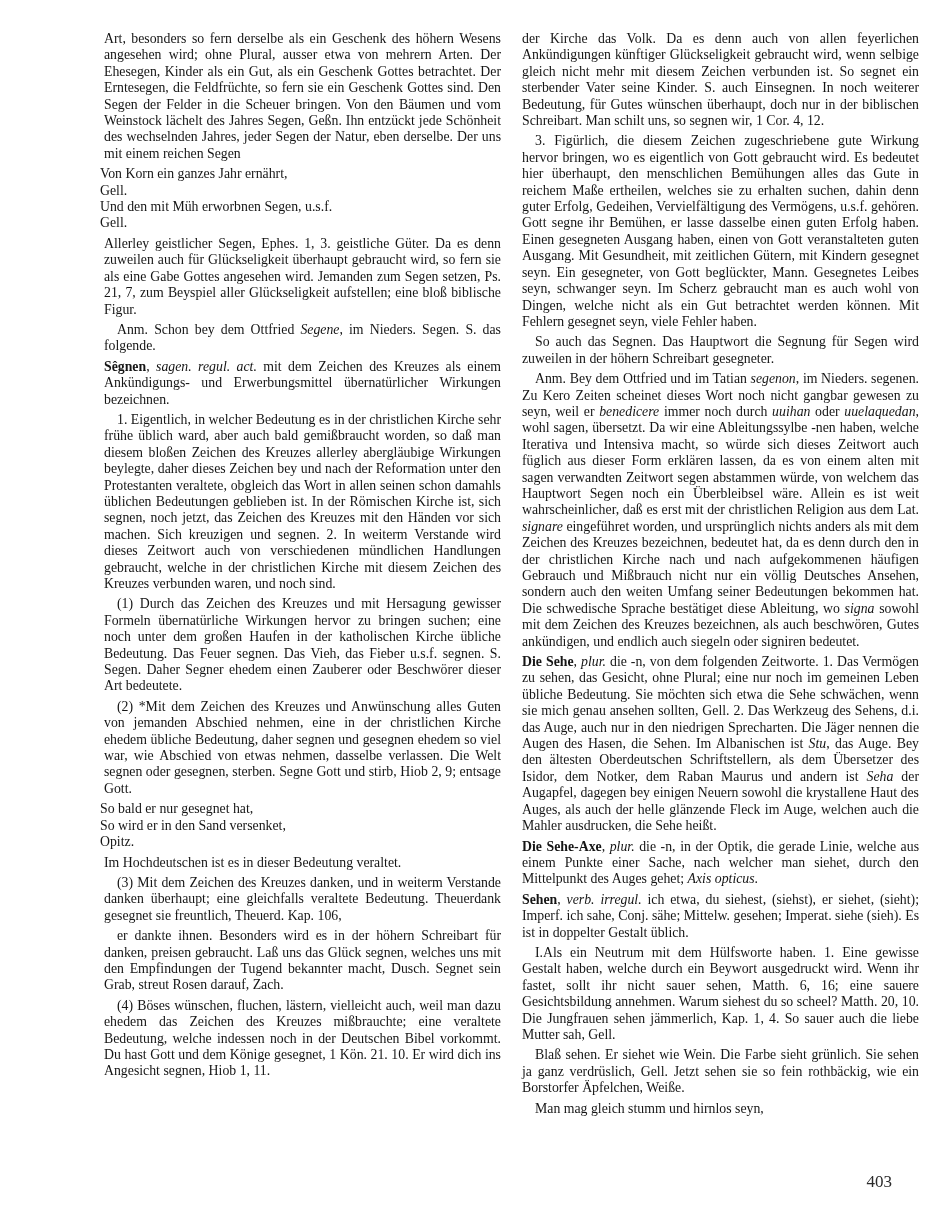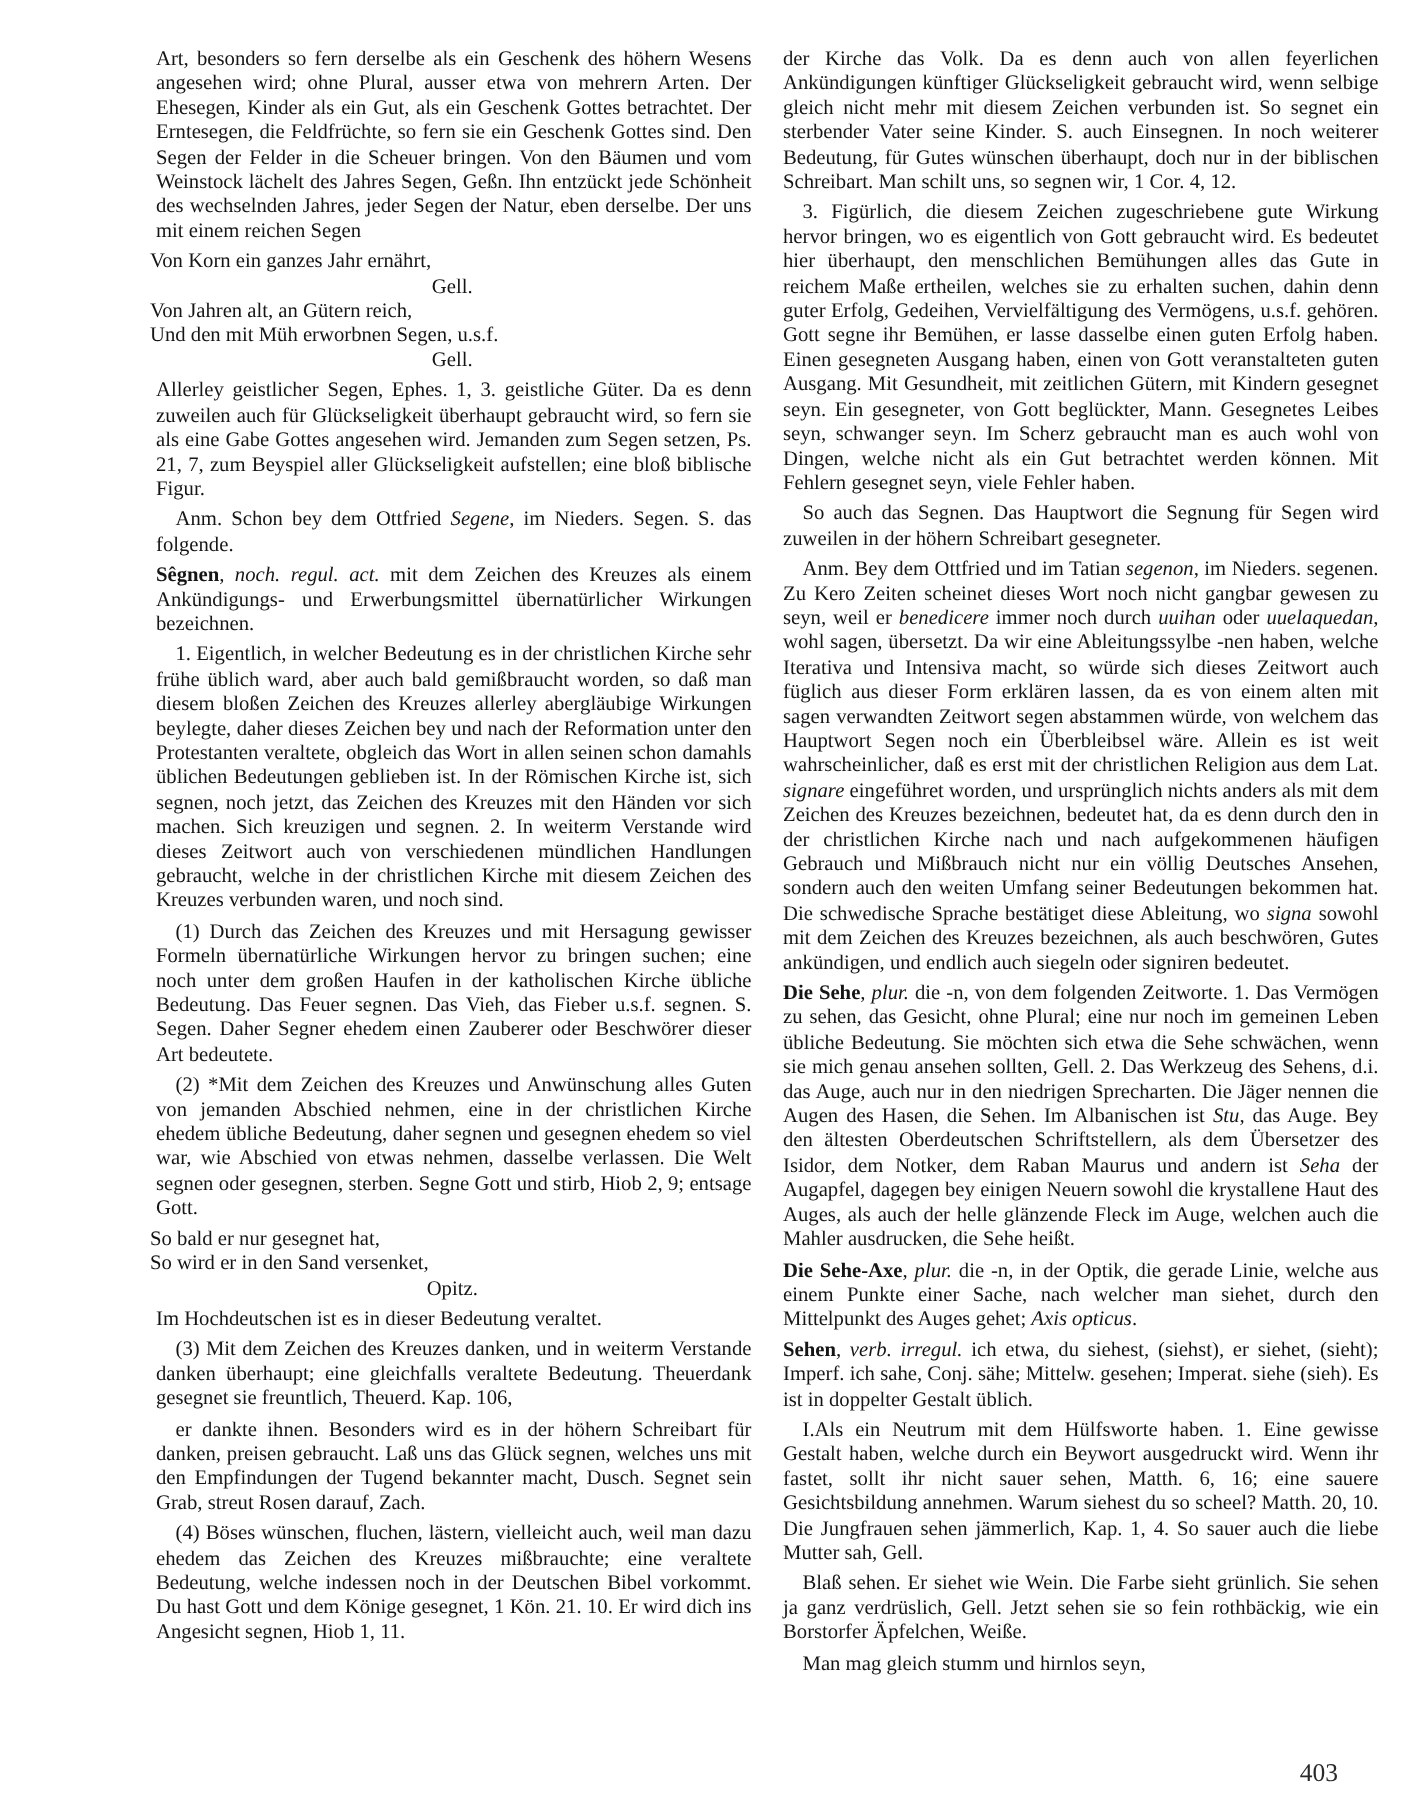--- a/index.html
+++ b/index.html
@@ -14,43 +14,42 @@
   }
   .col {
     width:405px;
     font-size:13.8px; line-height:16.4px;
     text-align:justify; text-justify:inter-word;
     hyphens:manual;
   }
   p.flow { margin:4px; }
   p.flow.indent { text-indent:13px; }
   .verse-line { text-align:left; }
-  .attribution { text-align:center; padding-right:2px; }
+  .attribution { text-align:left; padding-right:2px; }
   .b { font-weight:bold; }
   .i { font-style:italic; }
   .page-number {
     position:absolute; top:1172px; right:43px;
     font-size:17px; color:#2a2a2a;
   }
 </style>
 </head>
 <body>
 
 <div class="sheet">
   <div class="columns">
     <div class="col">
         <p class="flow"><span>Art, besonders so fern derselbe als ein Geschenk des höhern Wesens angesehen wird; ohne Plural, ausser etwa von mehrern Arten. Der Ehesegen, Kinder als ein Gut, als ein Geschenk Gottes betrachtet. Der Erntesegen, die Feldfrüchte, so fern sie ein Geschenk Gottes sind. Den Segen der Felder in die Scheuer bringen. Von den Bäumen und vom Weinstock lächelt des Jahres Segen, Geßn. Ihn entzückt jede Schönheit des wechselnden Jahres, jeder Segen der Natur, eben derselbe. Der uns mit einem reichen Segen</span></p>
         <div class="verse-line">Von Korn ein ganzes Jahr ernährt,</div>
         <div class="attribution">Gell.</div>
-        <div class="verse-line">Von Jahren alt, an Gütern reich,</div>
         <div class="verse-line">Und den mit Müh erworbnen Segen, u.s.f.</div>
         <div class="attribution">Gell.</div>
         <p class="flow"><span>Allerley geistlicher Segen, Ephes. 1, 3. geistliche Güter. Da es denn zuweilen auch für Glückseligkeit überhaupt gebraucht wird, so fern sie als eine Gabe Gottes angesehen wird. Jemanden zum Segen setzen, Ps. 21, 7, zum Beyspiel aller Glückseligkeit aufstellen; eine bloß biblische Figur.</span></p>
         <p class="flow indent"><span>Anm. Schon bey dem Ottfried </span><span class="i">Segene</span><span>, im Nieders. Segen. S. das folgende.</span></p>
-        <p class="flow"><span class="b">Sêgnen</span><span>, </span><span class="i">noch. regul. act.</span><span> mit dem Zeichen des Kreuzes als einem Ankündigungs- und Erwerbungsmittel übernatürlicher Wirkungen bezeichnen.</span></p>
+        <p class="flow"><span class="b">Sêgnen</span><span>, </span><span class="i">sagen. regul. act.</span><span> mit dem Zeichen des Kreuzes als einem Ankündigungs- und Erwerbungsmittel übernatürlicher Wirkungen bezeichnen.</span></p>
         <p class="flow indent"><span>1. Eigentlich, in welcher Bedeutung es in der christlichen Kirche sehr frühe üblich ward, aber auch bald gemißbraucht worden, so daß man diesem bloßen Zeichen des Kreuzes allerley abergläubige Wirkungen beylegte, daher dieses Zeichen bey und nach der Reformation unter den Protestanten veraltete, obgleich das Wort in allen seinen schon damahls üblichen Bedeutungen geblieben ist. In der Römischen Kirche ist, sich segnen, noch jetzt, das Zeichen des Kreuzes mit den Händen vor sich machen. Sich kreuzigen und segnen. 2. In weiterm Verstande wird dieses Zeitwort auch von verschiedenen mündlichen Handlungen gebraucht, welche in der christlichen Kirche mit diesem Zeichen des Kreuzes verbunden waren, und noch sind.</span></p>
         <p class="flow indent"><span>(1) Durch das Zeichen des Kreuzes und mit Hersagung gewisser Formeln übernatürliche Wirkungen hervor zu bringen suchen; eine noch unter dem großen Haufen in der katholischen Kirche übliche Bedeutung. Das Feuer segnen. Das Vieh, das Fieber u.s.f. segnen. S. Segen. Daher Segner ehedem einen Zauberer oder Beschwörer dieser Art bedeutete.</span></p>
         <p class="flow indent"><span>(2) *Mit dem Zeichen des Kreuzes und Anwünschung alles Guten von jemanden Abschied nehmen, eine in der christlichen Kirche ehedem übliche Bedeutung, daher segnen und gesegnen ehedem so viel war, wie Abschied von etwas nehmen, dasselbe verlassen. Die Welt segnen oder gesegnen, sterben. Segne Gott und stirb, Hiob 2, 9; entsage Gott.</span></p>
         <div class="verse-line">So bald er nur gesegnet hat,</div>
         <div class="verse-line">So wird er in den Sand versenket,</div>
         <div class="attribution">Opitz.</div>
         <p class="flow"><span>Im Hochdeutschen ist es in dieser Bedeutung veraltet.</span></p>
         <p class="flow indent"><span>(3) Mit dem Zeichen des Kreuzes danken, und in weiterm Verstande danken überhaupt; eine gleichfalls veraltete Bedeutung. Theuerdank gesegnet sie freuntlich, Theuerd. Kap. 106,</span></p>
         <p class="flow indent"><span>er dankte ihnen. Besonders wird es in der höhern Schreibart für danken, preisen gebraucht. Laß uns das Glück segnen, welches uns mit den Empfindungen der Tugend bekannter macht, Dusch. Segnet sein Grab, streut Rosen darauf, Zach.</span></p>
         <p class="flow indent"><span>(4) Böses wünschen, fluchen, lästern, vielleicht auch, weil man dazu ehedem das Zeichen des Kreuzes mißbrauchte; eine veraltete Bedeutung, welche indessen noch in der Deutschen Bibel vorkommt. Du hast Gott und dem Könige gesegnet, 1 Kön. 21. 10. Er wird dich ins Angesicht segnen, Hiob 1, 11.</span></p>

